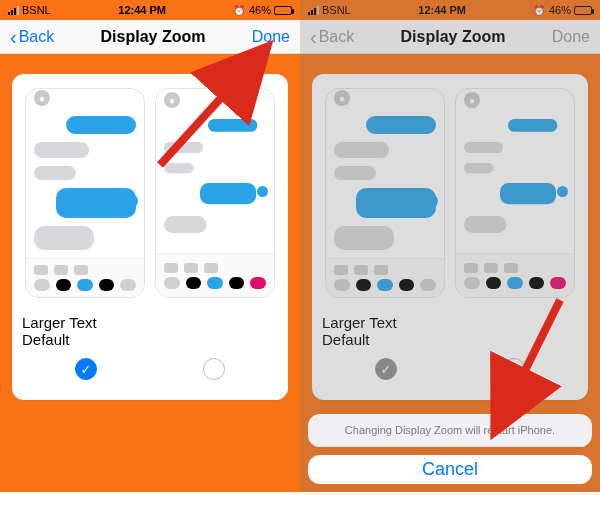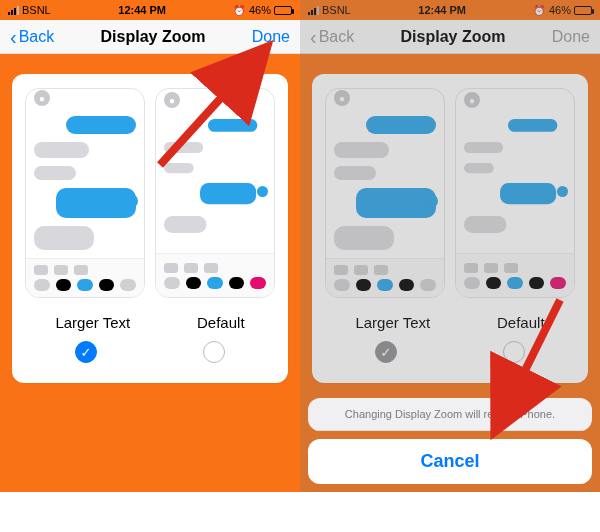--- a/index.html
+++ b/index.html
@@ -68,33 +68,33 @@
     width:14px;height:14px;border-radius:50%;background:#2aa3e8;
     position:absolute; right:6px; bottom:50px;
   }
   .dock {
     height:44px; border-top:1px solid #eee; background:#fafafa;
     display:flex; flex-direction:column; justify-content:center; gap:4px; padding:4px 8px;
   }
   .dockrow { display:flex; gap:6px; align-items:center; }
   .dockrow.icons span{width:14px;height:10px;border-radius:3px;background:#cfcfd3;}
   .dockrow.dots span{width:18px;height:12px;border-radius:6px;}
-  .labels { display:flex; justify-content:space-around; margin-top:16px; font-size:15px; color:#000;}
+  .labels { display:flex; justify-content:space-around; margin-top:16px; font-size:15px; color:#000;flex-direction:column;}
   .radios { display:flex; justify-content:space-around; margin-top:10px; }
   .radio { width:22px;height:22px;border-radius:50%;border:1.5px solid #bdbdc2;
     display:flex;align-items:center;justify-content:center;background:#fff;}
   .radio.on { background:#007aff; border-color:#007aff; color:#fff; font-size:13px;}
   .radio.on.dim { background:#8e8e93; border-color:#8e8e93; }
   
   .sheet { position:absolute; left:8px; right:8px; bottom:8px; }
   .sheet .group { background:#f0f0f2; border-radius:12px; overflow:hidden; margin-bottom:8px;}
   .sheet .msg { font-size:11px; color:#7a7a7e; text-align:center; padding:10px 12px; border-bottom:1px solid #ddd;}
   .sheet .action { font-size:18px; color:#007aff; text-align:center; padding:12px 0;}
   .sheet .cancel { background:#fff; border-radius:12px; font-size:18px; color:#007aff;
-    text-align:center; padding:12px 0; font-weight:700;}
+    text-align:center; padding:4px 0; font-weight:400;}
   
   .arrow { position:absolute; pointer-events:none; }
   .arrow svg { overflow:visible; }
 </style>
 </head>
 <body>
 
 <div class="panes">
 
   <div class="pane">

